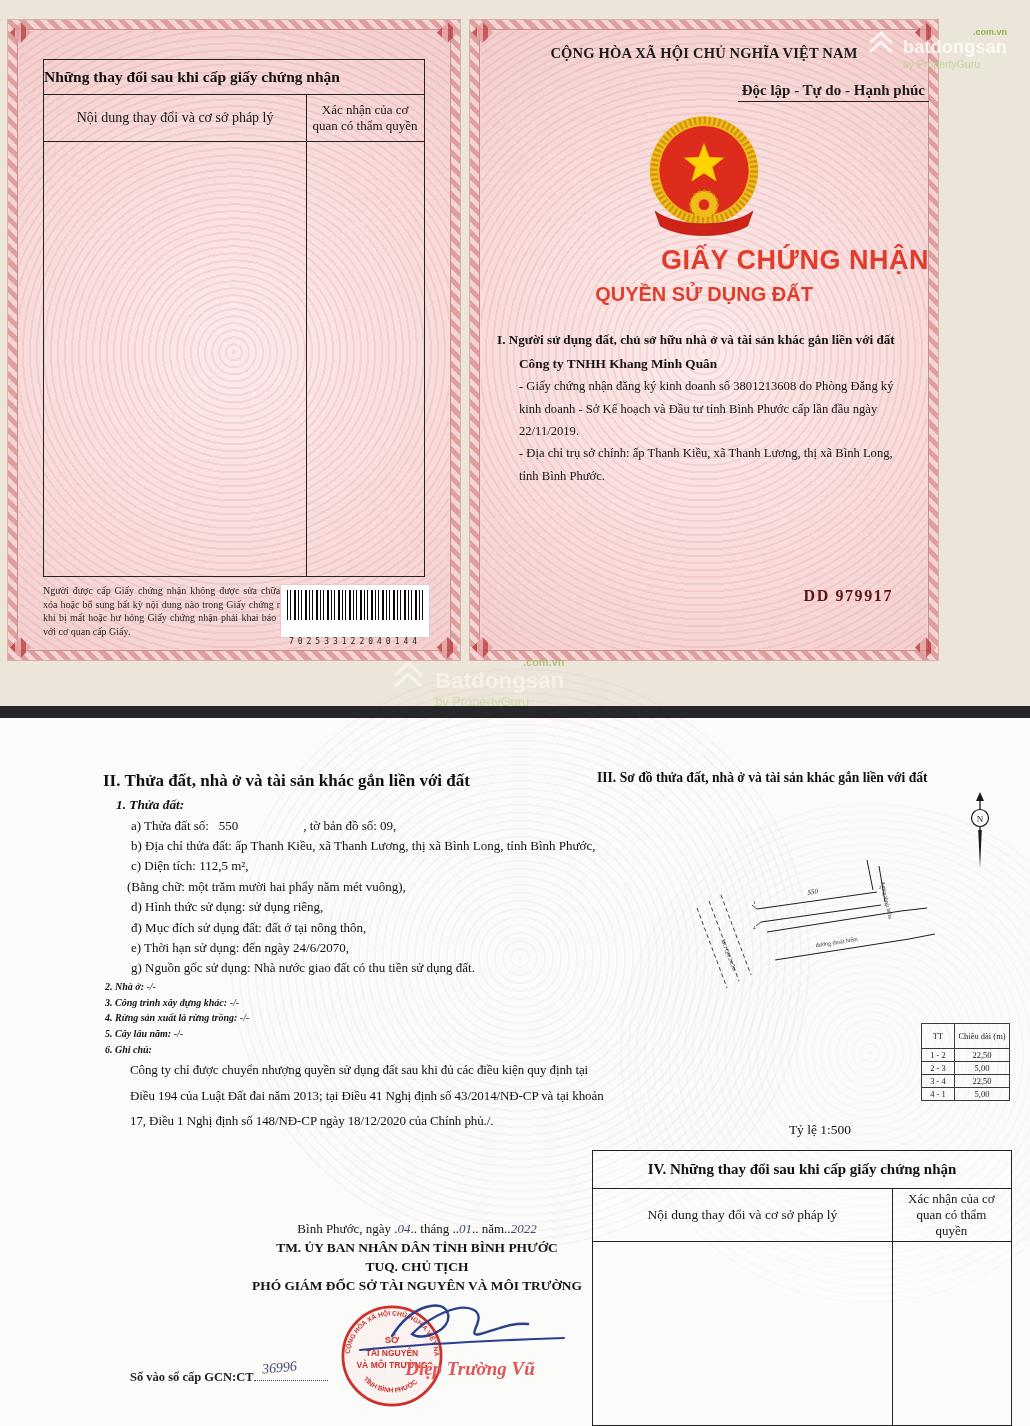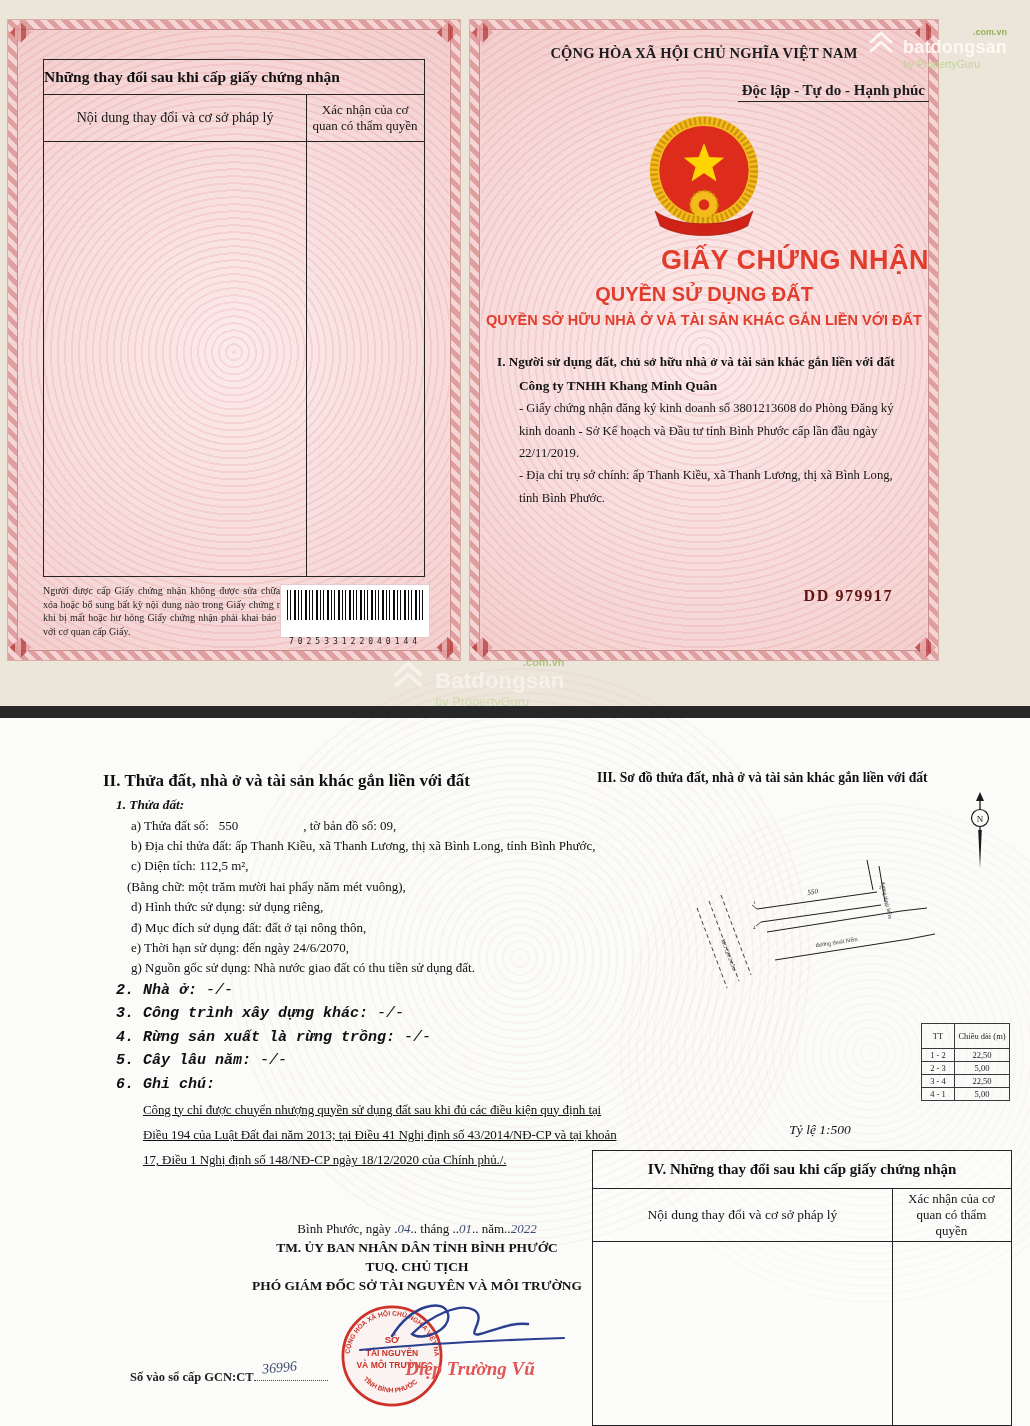--- a/index.html
+++ b/index.html
@@ -57,37 +57,37 @@
   .ring{position:absolute;border-radius:50%;pointer-events:none;
     background:repeating-radial-gradient(circle, rgba(224,156,156,.18) 0 2px, rgba(255,255,255,0) 2px 8px);}
   .r1{left:230px;top:-50px;width:580px;height:580px;opacity:.5;}
   .r2{left:615px;top:80px;width:510px;height:510px;opacity:.33;}
   .s2{position:absolute;left:103px;top:50px;width:505px;font-size:13px;line-height:1.57;color:#101010;}
   .s2-title{font-weight:700;font-size:17px;}
   .s2-sub{font-weight:700;font-style:italic;margin-left:13px;font-size:13.3px;}
   .ln{margin-left:28px;white-space:pre;}
   .ln.wrapok{white-space:pre-wrap;}
   .words{margin-left:24px;}
-  .itl{font-weight:700;font-style:italic;margin-left:13px;font-size:15px;font-family:Liberation Mono, monospace;}
+  .itl{font-weight:700;font-style:italic;margin-left:2px;font-size:10px;}
   .itl .val{font-weight:400;}
-  .s2-note{margin-left:40px;width:486px;line-height:1.95;letter-spacing:-.1px;text-decoration:underline;}
+  .s2-note{margin-left:27px;width:486px;line-height:1.95;letter-spacing:-.1px;}
   .sig{position:absolute;left:177px;top:503px;width:480px;text-align:center;color:#141414;}
   .sig-date{font-size:13px;}
   .hand{font-style:italic;color:#3c4a6e;}
   .sig-a{font-weight:700;font-size:13.4px;margin-top:3px;}
   .seal-wrap{position:absolute;left:328px;top:574px;width:128px;height:128px;}
   .sign-wrap{position:absolute;left:352px;top:576px;width:230px;height:80px;}
   .signer{position:absolute;left:380px;top:640px;width:180px;text-align:center;font-style:italic;font-weight:700;font-size:19px;color:#e05555;}
   .reg{position:absolute;left:130px;top:648px;font-weight:700;font-size:12.5px;color:#222;}
   .reg-fill{position:relative;display:inline-block;width:74px;height:14px;border-bottom:1.5px dotted #444;vertical-align:baseline;}
   .reg-fill .hand-n{position:absolute;left:8px;top:-6px;font-style:italic;font-weight:400;font-size:14px;color:#44506e;transform:rotate(-5deg);}
   .s3-title{position:absolute;left:597px;top:52px;font-weight:700;font-size:13.6px;color:#101010;}
   .north{position:absolute;left:963px;top:72px;}
   .diagram{position:absolute;left:695px;top:134px;}
-  .s3-scale{position:absolute;left:700px;top:404px;width:240px;text-align:center;font-size:13.5px;color:#111;font-style:italic;}
+  .s3-scale{position:absolute;left:700px;top:404px;width:240px;text-align:center;font-size:13.5px;color:#111;}
   .mini-table{position:absolute;left:921px;top:305px;border-collapse:collapse;}
   .mini-table th,.mini-table td{border:1px solid #3a3a3a;font-weight:400;font-size:8.5px;font-family:"Liberation Serif","DejaVu Serif",serif;text-align:center;padding:1px 2px;color:#222;}
   .mini-table th{height:22px;}
   .mt-c1{width:28px;}
   .mt-c2{width:50px;}
   .iv-box{position:absolute;left:592px;top:432px;width:420px;height:276px;border:1.3px solid #232323;box-sizing:border-box;overflow:hidden;background:rgba(255,255,255,.25);}
   .iv-box::after{content:"";position:absolute;left:71.5%;top:37px;bottom:0;border-left:1.3px solid #232323;}
   .iv-title{height:37px;display:flex;align-items:center;justify-content:center;font-weight:700;font-size:15px;border-bottom:1.3px solid #232323;color:#111;}
   .iv-head{height:52px;display:flex;border-bottom:1.3px solid #232323;}
   .iv-c1{width:71.5%;display:flex;align-items:center;justify-content:center;font-size:13.5px;color:#161616;}
@@ -139,21 +139,20 @@
         <circle cx="60" cy="56" r="42" fill="#dd2b1c"></circle>
         <polygon fill="#ffd400" points="60,30 64.94,43.21 79.02,43.82 67.99,52.6 71.76,66.18 60,58.4 48.24,66.18 52.01,52.6 40.98,43.82 55.06,43.21"></polygon>
         <circle cx="60" cy="88" r="13" fill="#f3bb1b"></circle>
         <circle cx="60" cy="88" r="13" fill="none" stroke="#c79000" stroke-width="2" stroke-dasharray="2.4 2.6"></circle>
         <circle cx="60" cy="88" r="5" fill="#dd2b1c"></circle>
         <path d="M14,94 C34,110 86,110 106,94 L101,108 C80,120 40,120 19,108 Z" fill="#cf2317" stroke="#9e1810" stroke-width=".6"></path>
       </svg>
 
       <div class="rp-title">GIẤY CHỨNG NHẬN</div>
       <div class="rp-sub1">QUYỀN SỬ DỤNG ĐẤT</div>
-      <div class="rp-sub2">QUYỀN SỞ HỮU NHÀ Ở VÀ TÀI SẢN KHÁC GẮN LIỀN VỚI ĐẤT</div>
 
       <div class="rp-sec1">
         <div class="t">I. Người sử dụng đất, chủ sở hữu nhà ở và tài sản khác gắn liền với đất</div>
         <div class="rp-owner">Công ty TNHH Khang Minh Quân</div>
         <div class="rp-detail">- Giấy chứng nhận đăng ký kinh doanh số 3801213608 do Phòng Đăng ký kinh doanh - Sở Kế hoạch và Đầu tư tỉnh Bình Phước cấp lần đầu ngày 22/11/2019.</div>
         <div class="rp-detail">- Địa chỉ trụ sở chính: ấp Thanh Kiều, xã Thanh Lương, thị xã Bình Long, tỉnh Bình Phước.</div>
       </div>
 
       <div class="rp-serial">DD 979917</div>
     </div>

